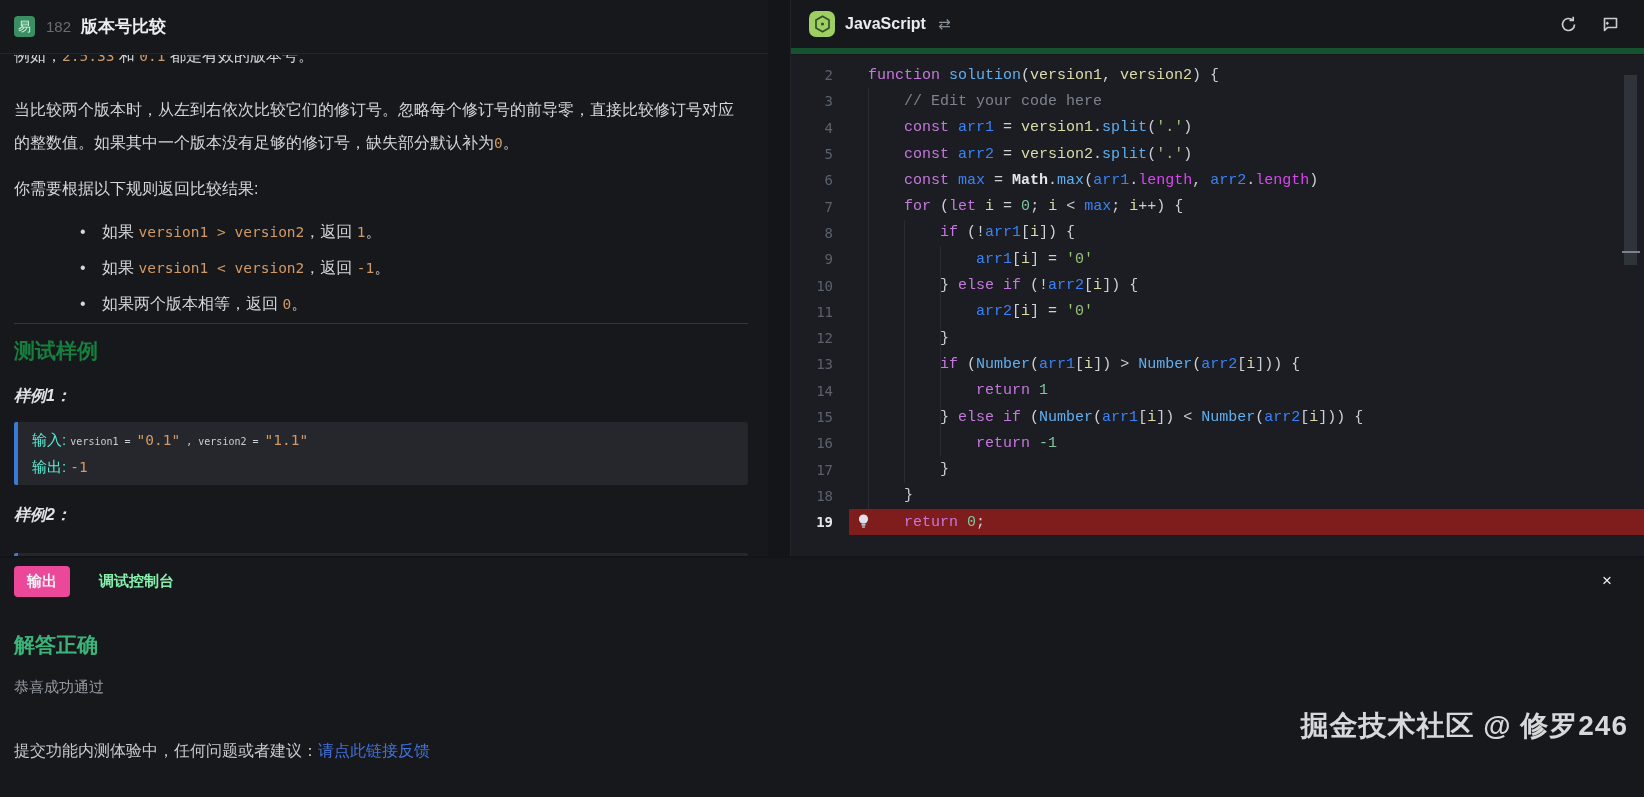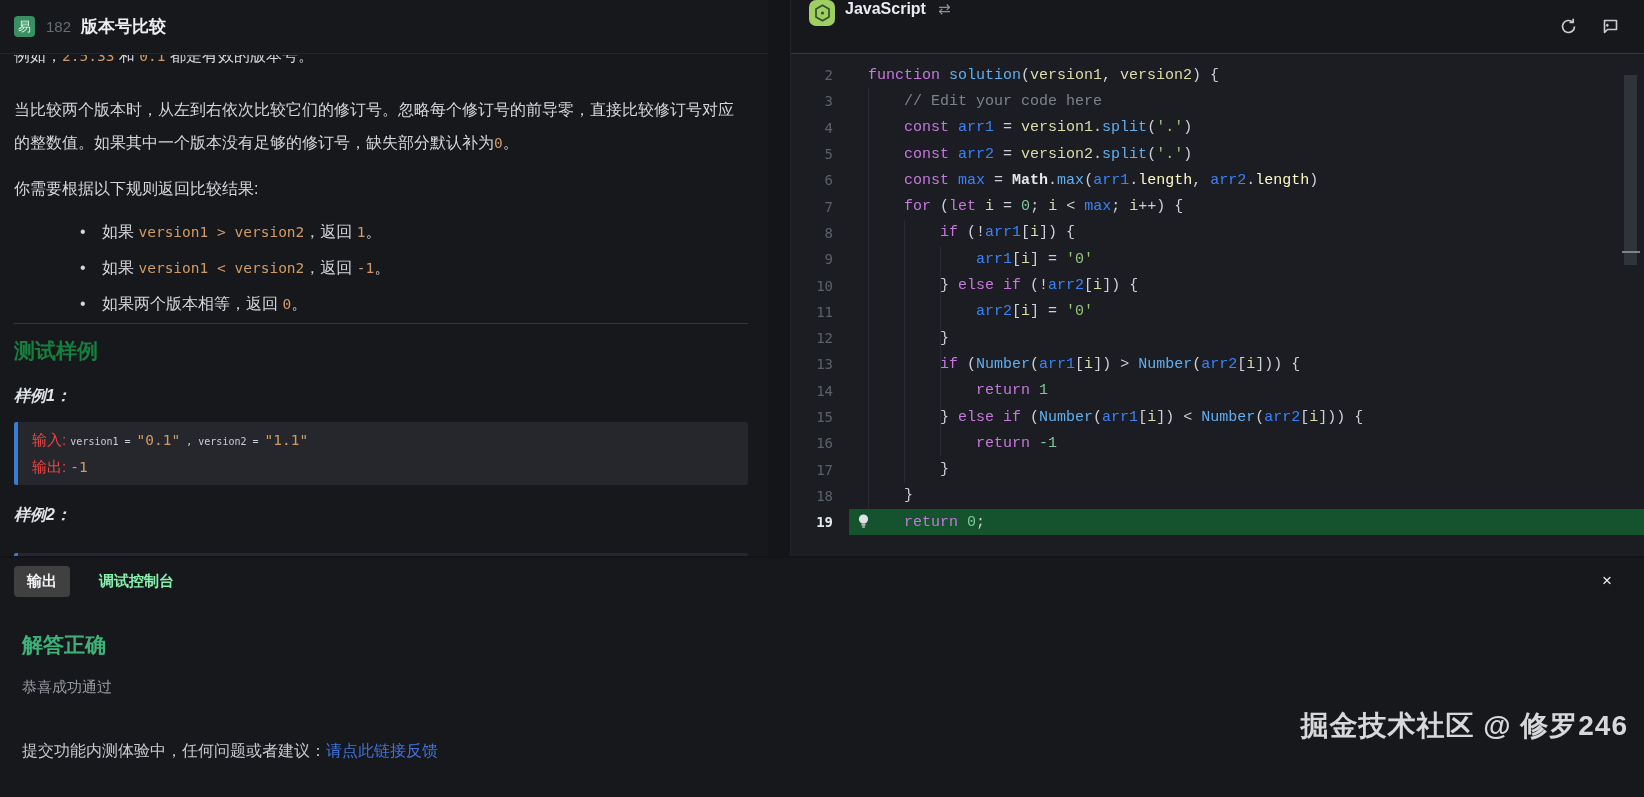--- a/index.html
+++ b/index.html
@@ -29,76 +29,76 @@
   .desc-ul li { font-size:16px; line-height:33px; margin:0 0 2px 0; padding-left:88px; position:relative; }
   .desc-ul li::before { content:"•"; position:absolute; left:66px; color:#d3d6da; }
   .desc-hr { border:none; border-top:1px solid #33363c; margin:2px 0 0 0; }
   .desc-h2 { color:#15803d; font-size:21px; font-weight:bold; line-height:30px; margin-top:12px; }
   .desc-em { color:#dfe2e6; font-size:16px; font-style:italic; font-weight:bold; line-height:24px; margin-top:18px; }
   .sample-block {
     margin-top:14px; background:#25272c; border-left:4px solid #3a7bd5;
     padding:5px 14px; border-radius:2px;
   }
   .sample-line { font-size:15px; line-height:25px; white-space:pre; }
-  .sm-label { color:#ef4444; }
+  .sm-label { color:#5eead4; }
   .sm-mono { font-family:"DejaVu Sans Mono","Liberation Mono",monospace; color:#c9ced6; font-size:10px;margin-top:48px; }
   .sm-str { font-family:"DejaVu Sans Mono","Liberation Mono",monospace; color:#d19a66; font-size:14.5px; }
   .sample-block.partial { margin-top:26px; height:40px; }
 
   
   .v-divider { position:absolute; left:768px; top:0; width:22px; height:556px; background:#131518; }
 
   
   .right-panel { position:absolute; left:790px; top:0; width:854px; height:556px; background:#17181c; border-left:1px solid #22252a; }
-  .editor-header { height:54px; display:flex; padding:0 24px 0 18px; border-bottom:1px solid #14532d; }
+  .editor-header { height:54px; display:flex; align-items:center; padding:0 24px 0 18px; border-bottom:6px solid #14532d; }
   .lang-icon {
     width:26px; height:26px; border-radius:7px; background:#9fcf63;
     display:flex; align-items:center; justify-content:center; flex:0 0 auto;
   }
   .lang-label { color:#e8ebef; font-size:16px; font-weight:600; margin-left:10px; }
   .switch-icon { color:#8a9098; font-size:15px; margin-left:12px; cursor:pointer; }
   .header-spacer { flex:1; }
   .hdr-btn { background:none; border:none; cursor:pointer; color:#c9ccd1; display:flex; align-items:center; }
   .hdr-btn + .hdr-btn { margin-left:22px; }
   .editor-body { position:absolute; top:55px; left:0; right:0; bottom:0; background:#1b1d23; overflow:hidden; padding-top:7px; }
   .code-row { display:flex; height:26.3px; align-items:center; }
   .gutter { width:58px; flex:0 0 auto; text-align:right; padding-right:16px; color:#5b616b; font-family:"DejaVu Sans Mono","Liberation Mono",monospace; font-size:14px; }
   .code-row.active .gutter { color:#e5e8ec; font-weight:bold; }
   .code-wrap { flex:1; height:100%; display:flex; align-items:center; padding-left:19px; position:relative; }
-  .code-row.active .code-wrap { background:#14532d; }
+  .code-row.active .code-wrap { background:#7f1d1d; }
   .bulb { position:absolute; left:8px; top:4px; }
   .code-text { font-family:Liberation Mono, monospace; font-size:15px; white-space:pre; }
   .tk-kw { color:#c678dd; }
   .tk-fn { color:#61afef; }
   .tk-vr { color:#3b82f6; }
   .tk-pm { color:#dcdcaa; }
-  .tk-pr { color:#fef9c3; }
+  .tk-pr { color:#d946ef; }
   .tk-st { color:#98c379; }
   .tk-nm { color:#7fc79b; }
   .tk-cm { color:#7d838d; }
   .tk-gl { color:#e3e6eb; font-weight:600; }
   .tk-pl { color:#ccd0d6; }
   .indent-guide { position:absolute; width:1px; background:#272b32; }
   .g1 { left:77px; top:33px; height:421px; }
   .g2 { left:113px; top:165px; height:263px; }
   .g3 { left:149px; top:191px; height:210px; }
   .scrollbar-thumb { position:absolute; right:7px; top:20px; width:13px; height:190px; background:#2f333a; }
   .overview-mark { position:absolute; right:4px; top:196px; width:18px; height:2px; background:#7d828a; }
 
   
   .bottom-panel { position:absolute; left:0; right:0; top:556px; bottom:0; background:#17181c; border-top:2px solid #121419; }
   .console-tabs { display:flex; align-items:center; padding:8px 14px 0 14px; }
   .console-tab { font-size:15px; color:#86efac; font-weight:600; padding:6px 13px; border-radius:4px; cursor:pointer; }
-  .console-tab.active { background:#404040; color:#f0f2f4; font-weight:bold; }
+  .console-tab.active { background:#ec4899; color:#f0f2f4; font-weight:bold; }
   .console-tab + .console-tab { margin-left:16px; }
   .close-btn {
     position:absolute; right:32px; top:14px; background:none; border:none; cursor:pointer;
     color:#eceff2; font-size:17px; line-height:1;
   }
-  .console-body { padding:0 22px; }
+  .console-body { padding:0 14px; }
   .result-title { color:#3cb479; font-size:21px; font-weight:bold; margin-top:34px; }
   .result-subtitle { color:#969ba2; font-size:15px; margin-top:19px; }
   .feedback-row { color:#c6cacf; font-size:16px; margin-top:44px; }
   .feedback-link { color:#4272d9; text-decoration:none; cursor:pointer; }
   .watermark { position:absolute; right:16px; bottom:52px; color:#d7d8d9; font-size:28px; font-weight:600; letter-spacing:1px; }
 </style>
 </head>
 <body>
 
 <div class="left-panel">

